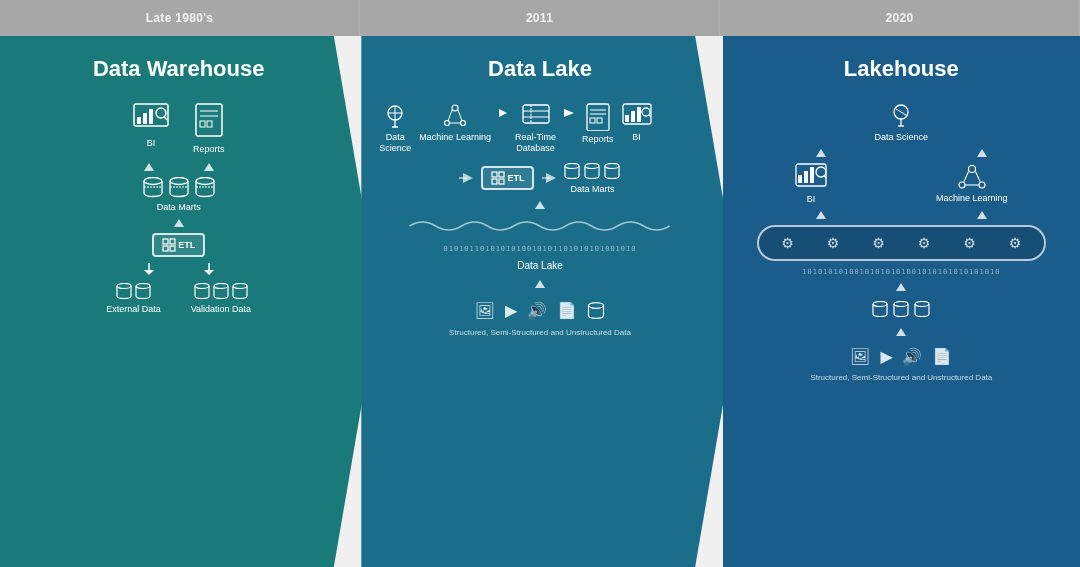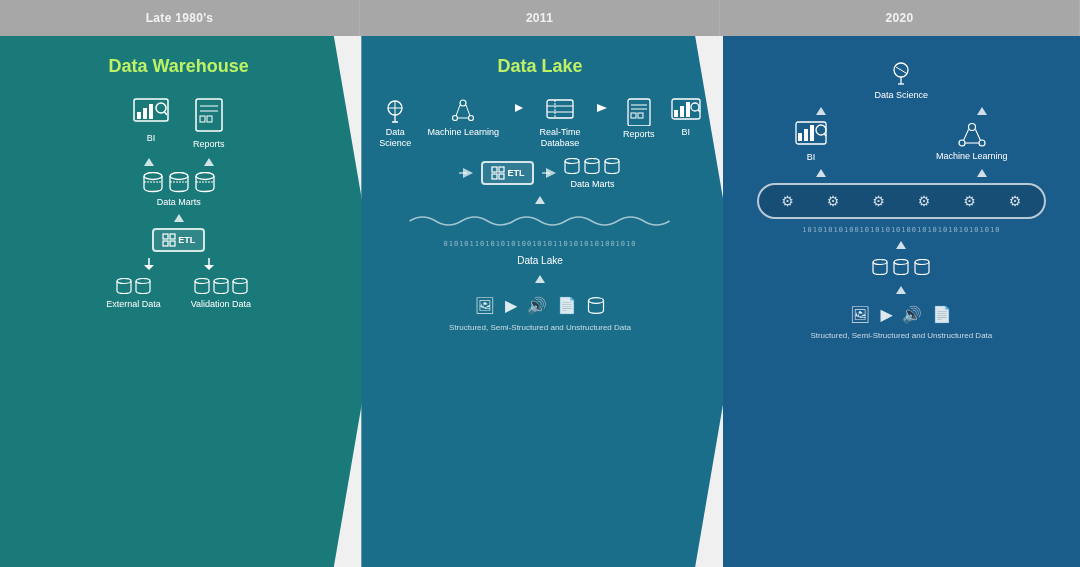--- a/index.html
+++ b/index.html
@@ -49,23 +49,23 @@
       z-index: 2;
     }
 
     .col-lakehouse {
       background: #1a5c8a;
       margin-left: -18px;
       z-index: 3;
     }
 
     .col-title {
-      font-size: 18px;
+      font-size: 22px;
       font-weight: 700;
-      color: #bef264;
+      color: #ffffff;
       margin-bottom: 16px;
       text-align: center;
     }
 
     
     .era-banners {
       display: flex;
       background: rgba(0,0,0,0.3);
       height: 36px;
       justify-content: flex-end;
@@ -200,21 +200,21 @@
       display: flex;
       flex-direction: column;
       align-items: center;
       gap: 5px;
       flex: 1;
       padding-top: 5px;
     }
 
     .lake-top-row {
       display: flex;
-      justify-content: space-between;
+      justify-content: flex-start;
       gap: 8px;
       width: 100%;
     }
 
     .lake-middle-row {
       display: flex;
       align-items: center;
       gap: 8px;
       width: 100%;
       justify-content: center;
@@ -554,20 +554,21 @@
               </svg>
           </div>
 
           <div class="bottom-label">Structured, Semi-Structured and Unstructured Data</div>
         </div>
       </div>
     </div>
 
     <div class="column col-lakehouse">
       <div class="col-content">
+        <div class="col-title">Lakehouse</div>
         <div class="lh-diagram">
 
           <div class="lh-top-row">
             <div class="icon-box">
               <svg width="26" height="26" viewBox="0 0 26 26">
                   <circle cx="13" cy="9" r="7" fill="none" stroke="white" stroke-width="1.3"></circle>
                   <line x1="13" y1="16" x2="13" y2="23" stroke="white" stroke-width="1.3"></line>
                   <line x1="10" y1="23" x2="16" y2="23" stroke="white" stroke-width="1.3"></line>
                   <line x1="8" y1="6" x2="18" y2="12" stroke="white" stroke-width="1"></line>
                 </svg>

